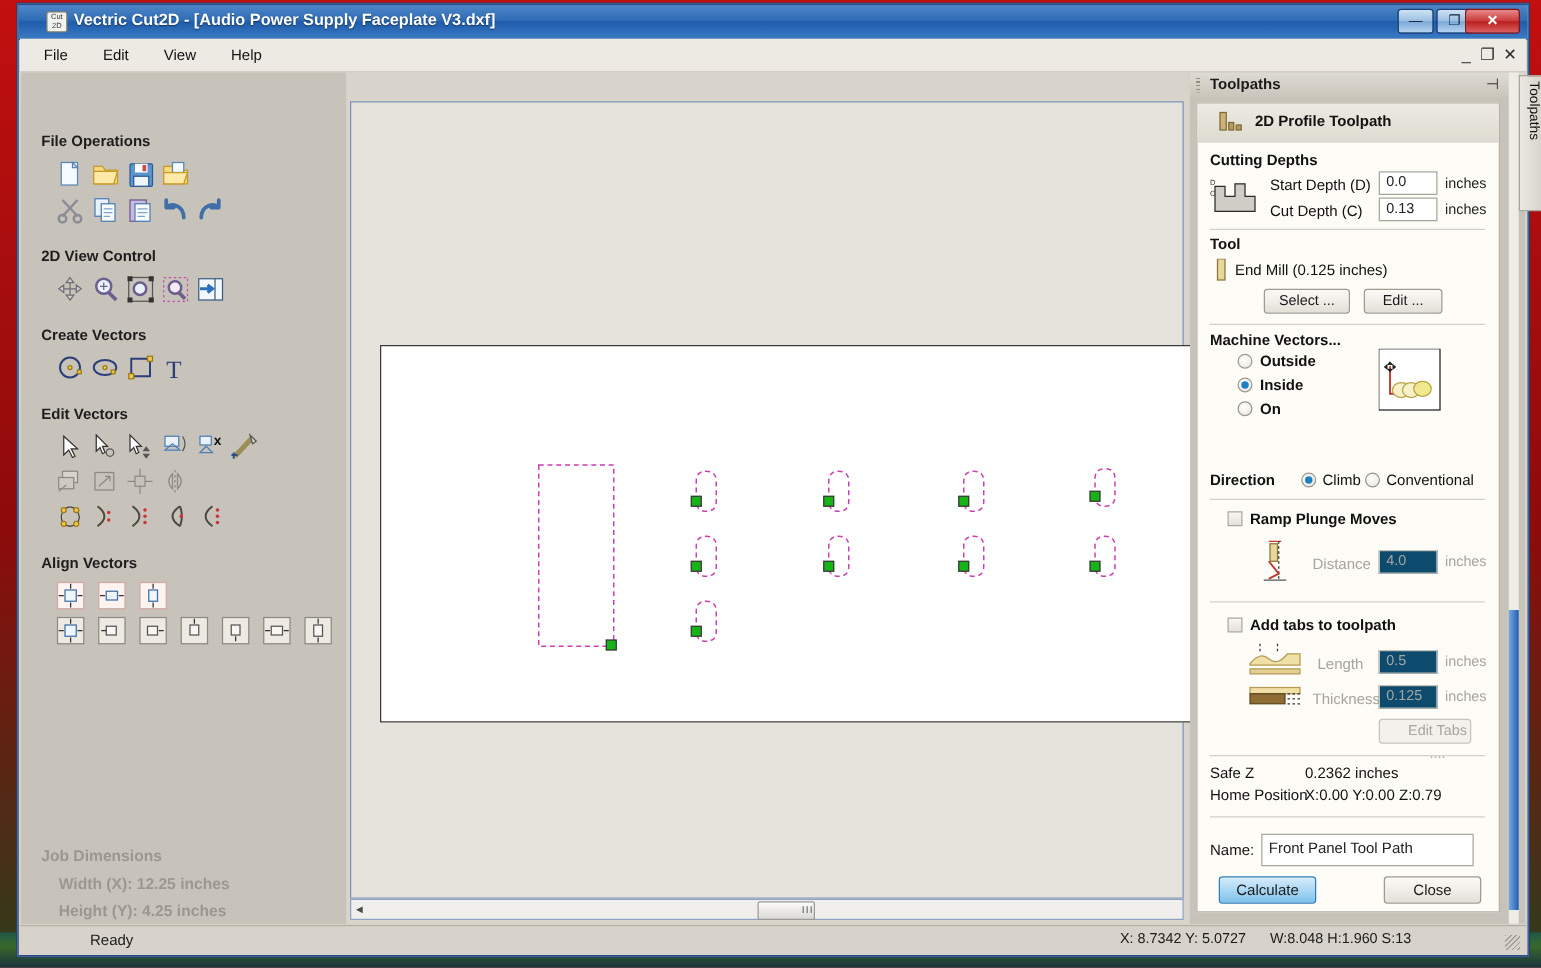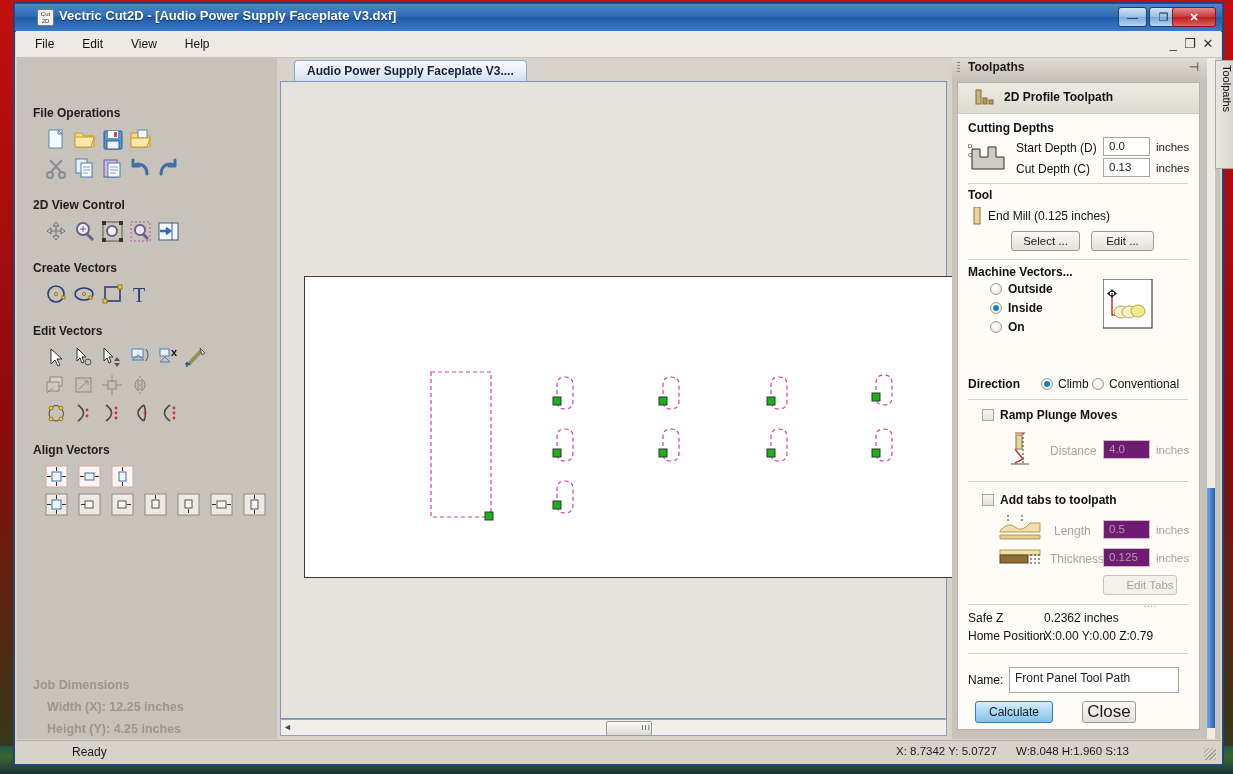--- a/index.html
+++ b/index.html
@@ -87,21 +87,21 @@
   #rp-head .t{position:absolute;left:16px;top:2px;font-size:12px;font-weight:bold;color:#1b1b1b;}
   #rp-card{position:absolute;left:5px;top:24px;width:243px;height:648px;
      background:#fdfcf6;border:1px solid #b6b1a4;box-sizing:border-box;}
   #rp-hdrbar{position:absolute;left:0;top:0;width:241px;height:30px;
      background:linear-gradient(180deg,#eceae2,#dedbd1);border-bottom:1px solid #cfccc2;}
   #rp-hdrbar .t{position:absolute;left:46px;top:7px;font-size:12px;font-weight:bold;color:#111;}
   .rlabel{position:absolute;font-size:12px;color:#111;}
   .rbold{font-weight:bold;}
   .rinput{position:absolute;height:19px;background:#fff;border:1px solid #a7a7a0;
      font-size:11.5px;color:#222;padding:2px 0 0 5px;box-sizing:border-box;}
-  .rinput.dis{background:#701a75;color:#a6a49d;border-color:#c3c1b9;}
+  .rinput.dis{background:#0c4a6e;color:#a6a49d;border-color:#c3c1b9;}
   .runit{position:absolute;font-size:11.5px;color:#222;}
   .runit.dis{color:#a6a49d;}
   .rbtn{position:absolute;height:20px;background:linear-gradient(180deg,#fbfaf7,#e3e0d7);
      border:1px solid #9d9a91;border-radius:3px;font-size:11.5px;color:#1a1a1a;
      text-align:center;line-height:18px;box-sizing:border-box;}
   .rbtn.dis{color:#a6a49d;border-color:#c6c3bb;background:#f2f1ec;padding-left:20px;}
   .rbtn.primary{background:linear-gradient(180deg,#d6ecfb,#7fc2ec);border:1px solid #2f7fb8;}
   .radio{position:absolute;width:12px;height:12px;border-radius:50%;
      border:1px solid #9b988f;background:radial-gradient(circle at 40% 35%,#fff,#e6e4dd);box-sizing:border-box;}
   .radio.on:after{content:"";position:absolute;left:2px;top:2px;width:6px;height:6px;
@@ -481,23 +481,20 @@
       <div id="jobdim">
         <div>Job Dimensions</div>
         <div style="padding-left:14px">Width  (X): 12.25 inches</div>
         <div style="padding-left:14px">Height (Y): 4.25 inches</div>
         <div style="padding-left:14px">Depth  (Z): 0.125 inches</div>
       </div>
     </div>
   </div>
 
   <div id="center">
-    <div id="tabstrip">
-      <div id="doctab">Audio Power Supply Faceplate V3....</div>
-    </div>
     <div id="canvasframe">
       <div id="sheet">
         <svg width="646" height="298">
 
           <rect x="126" y="95" width="60" height="145" fill="none" stroke="#cc3fb0" stroke-width="1.2" stroke-dasharray="4,3"></rect>
           <rect x="180" y="235" width="8" height="8" fill="#17b417" stroke="#333"></rect>
 
           <g fill="none" stroke="#cc3fb0" stroke-width="1.2" stroke-dasharray="4,3">
             <path d="M252 124 L252 108 Q252 100 260 100 Q268 100 268 108 L268 124 Q268 132 260 132 Q252 132 252 124 Z"></path>
             <path d="M358 124 L358 108 Q358 100 366 100 Q374 100 374 108 L374 124 Q374 132 366 132 Q358 132 358 124 Z"></path>
@@ -629,21 +626,21 @@
 
       <div class="rlabel" style="left:10px;top:528px">Safe Z</div>
       <div class="rlabel" style="left:86px;top:528px">0.2362 inches</div>
       <div class="rlabel" style="left:10px;top:546px">Home Position</div>
       <div class="rlabel" style="left:86px;top:546px">X:0.00 Y:0.00 Z:0.79</div>
       <div class="rrule" style="left:10px;top:570px;width:220px"></div>
 
       <div class="rlabel" style="left:10px;top:590px">Name:</div>
       <div class="rinput" style="left:51px;top:584px;width:170px;height:26px;line-height:16px;font-size:12px">Front Panel Tool Path</div>
       <div class="rbtn primary" style="left:17px;top:618px;width:78px;height:22px;line-height:20px;font-size:12px">Calculate</div>
-      <div class="rbtn" style="left:124px;top:618px;width:54px;height:22px;line-height:20px;font-size:17px">Close</div>
+      <div class="rbtn" style="left:149px;top:618px;width:78px;height:22px;line-height:20px;font-size:12px">Close</div>
     </div>
   </div>
 
   <div id="rscroll">
     <div id="rsthumb"></div>
   </div>
 
   <div id="vtab">
     <div class="vt" style="left:17px;top:4px">Toolpaths</div>
   </div>

